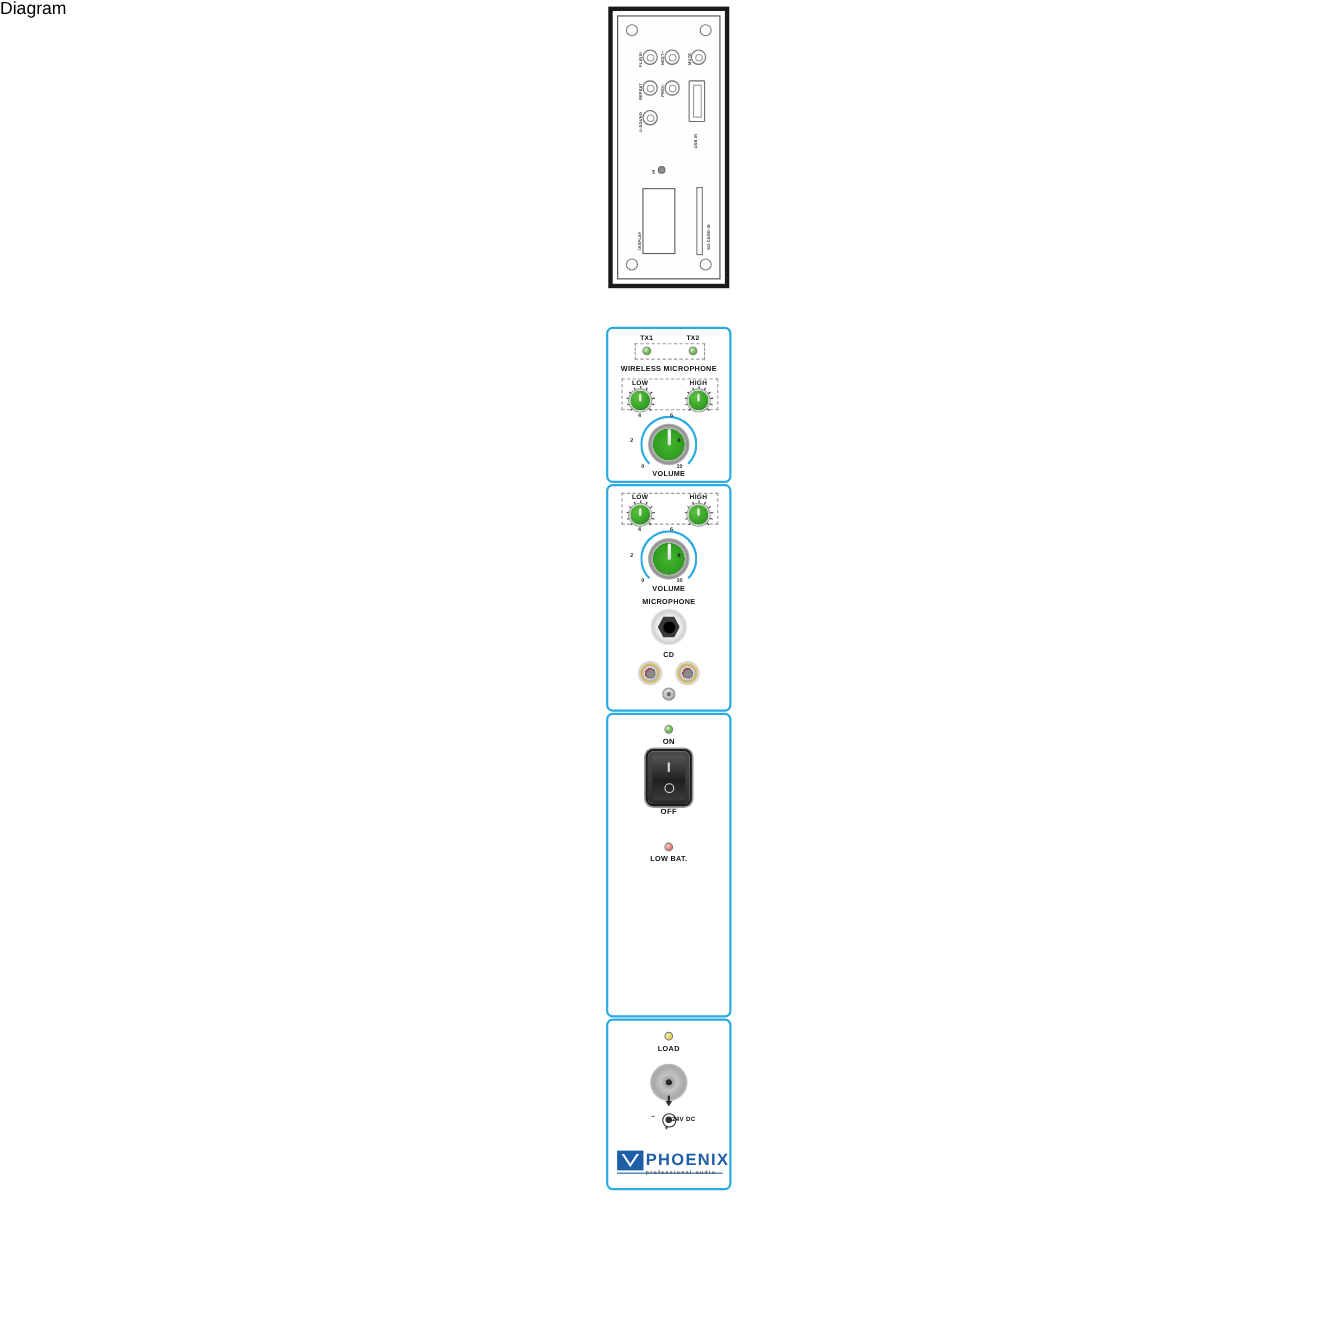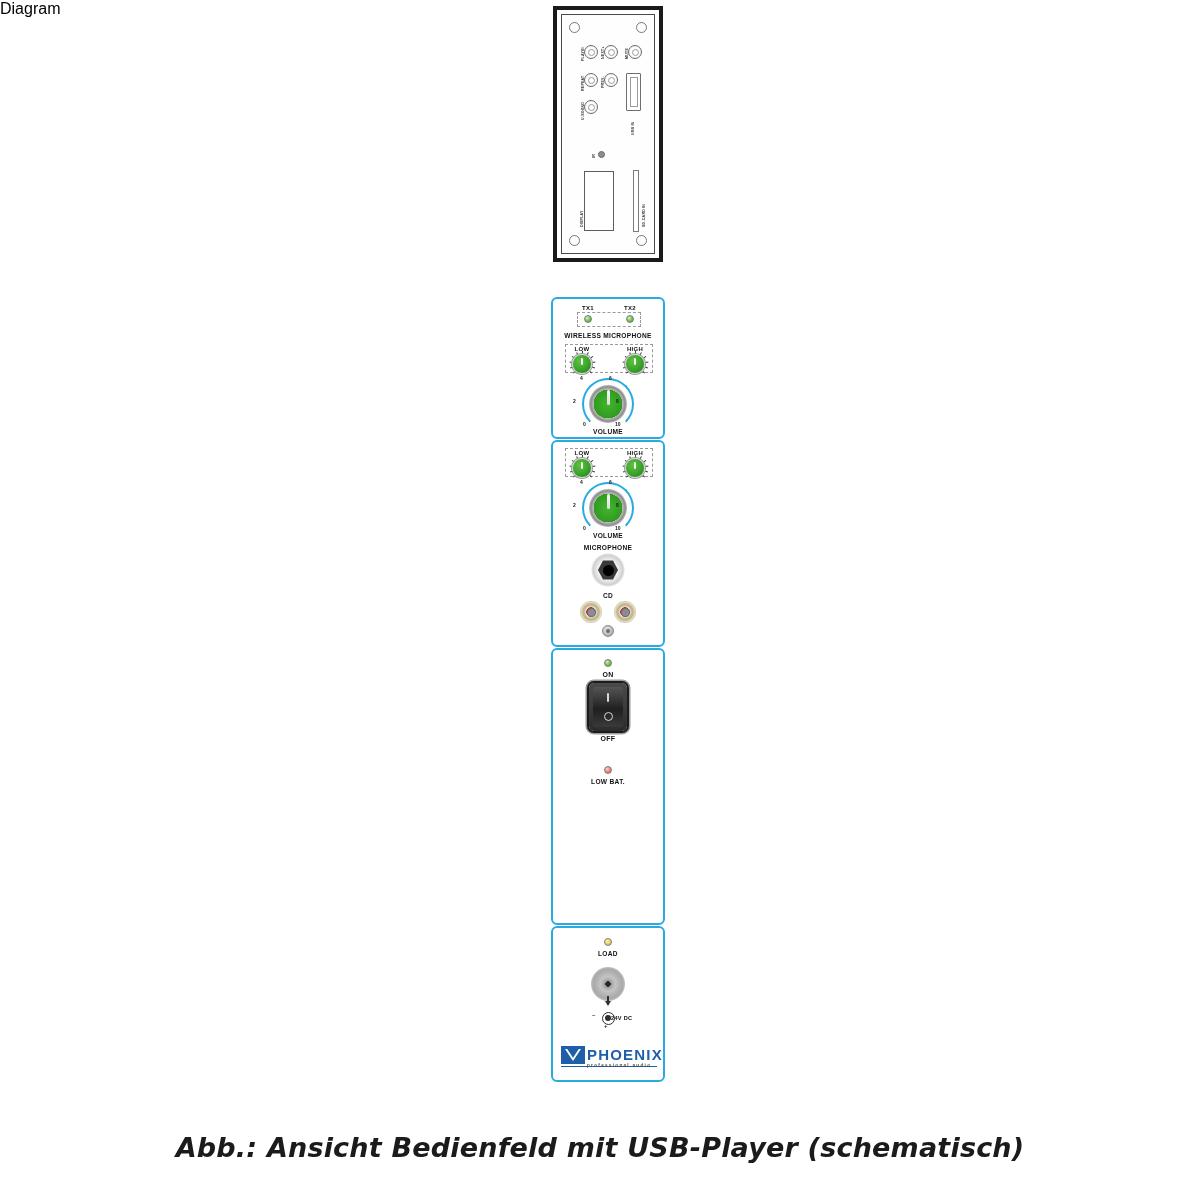--- a/index.html
+++ b/index.html
@@ -492,19 +492,18 @@
     <div class="lbl" style="left:58px;top:87px;width:44px;font-size:5.6px;text-align:left;">24V DC</div>
 
     <div class="logo">
       <div class="logo-mark"></div>
       <div class="logo-name">PHOENIX</div>
       <div class="logo-rule"></div>
       <div class="logo-sub">professional audio</div>
     </div>
   </div>
 
-  <div class="caption">Abb.: Ansicht Bedienfeld mit USB-Player (schematisch)</div>
 
 </div>
 
 
 
 <domain>Diagram</domain>
 
 </body></html>

